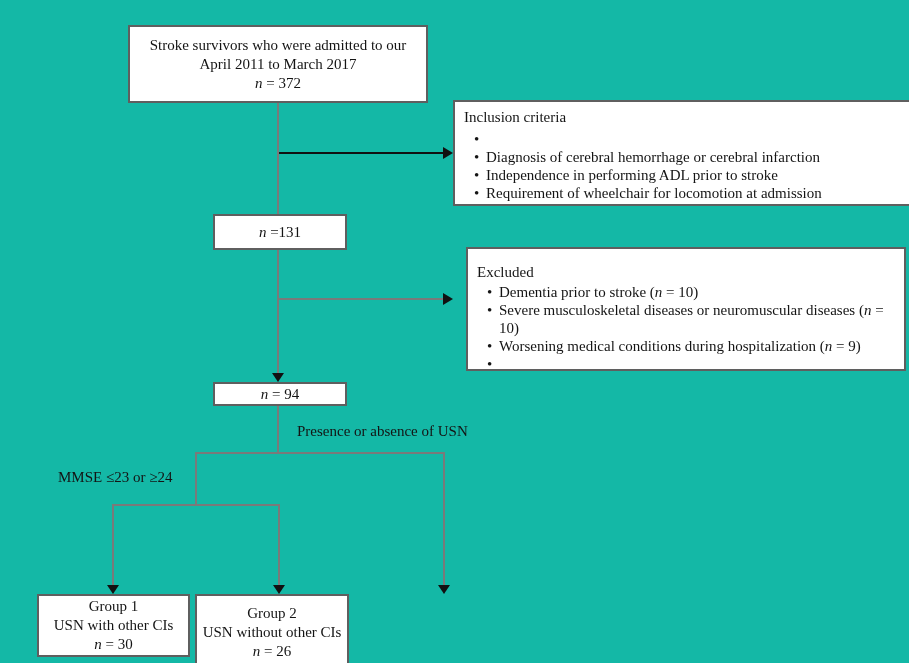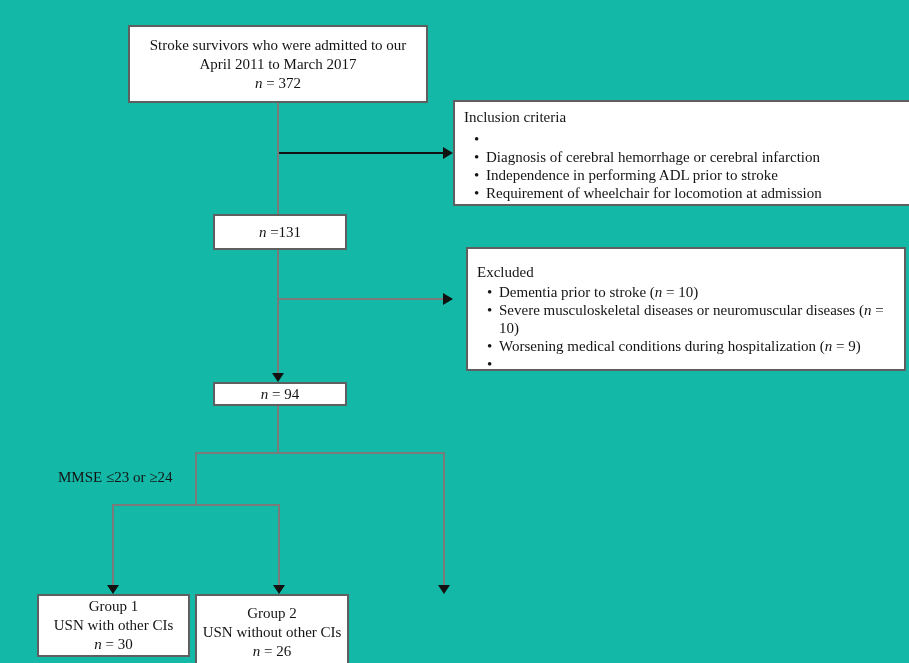--- a/index.html
+++ b/index.html
@@ -157,20 +157,21 @@
     </div>
     <div class="bullet-row">
       <span class="bullet-dot">•</span>
     </div>
   </div>
 
   <div class="box center-box" style="left:213px; top:382px; width:134px; height:24px;">
     <div><i>n</i><span> = 94</span></div>
   </div>
 
+  <div class="flabel" style="left:297px; top:423px;">Presence or absence of USN</div>
   <div class="flabel" style="left:58px; top:469px;">MMSE ≤23 or ≥24</div>
 
   <div class="box center-box" style="left:37px; top:594px; width:153px; height:63px;">
     <div>Group 1</div>
     <div>USN with other CIs</div>
     <div><i>n</i><span> = 30</span></div>
   </div>
 
   <div class="box center-box" style="left:195px; top:594px; width:154px; height:76px;">
     <div>Group 2</div>

